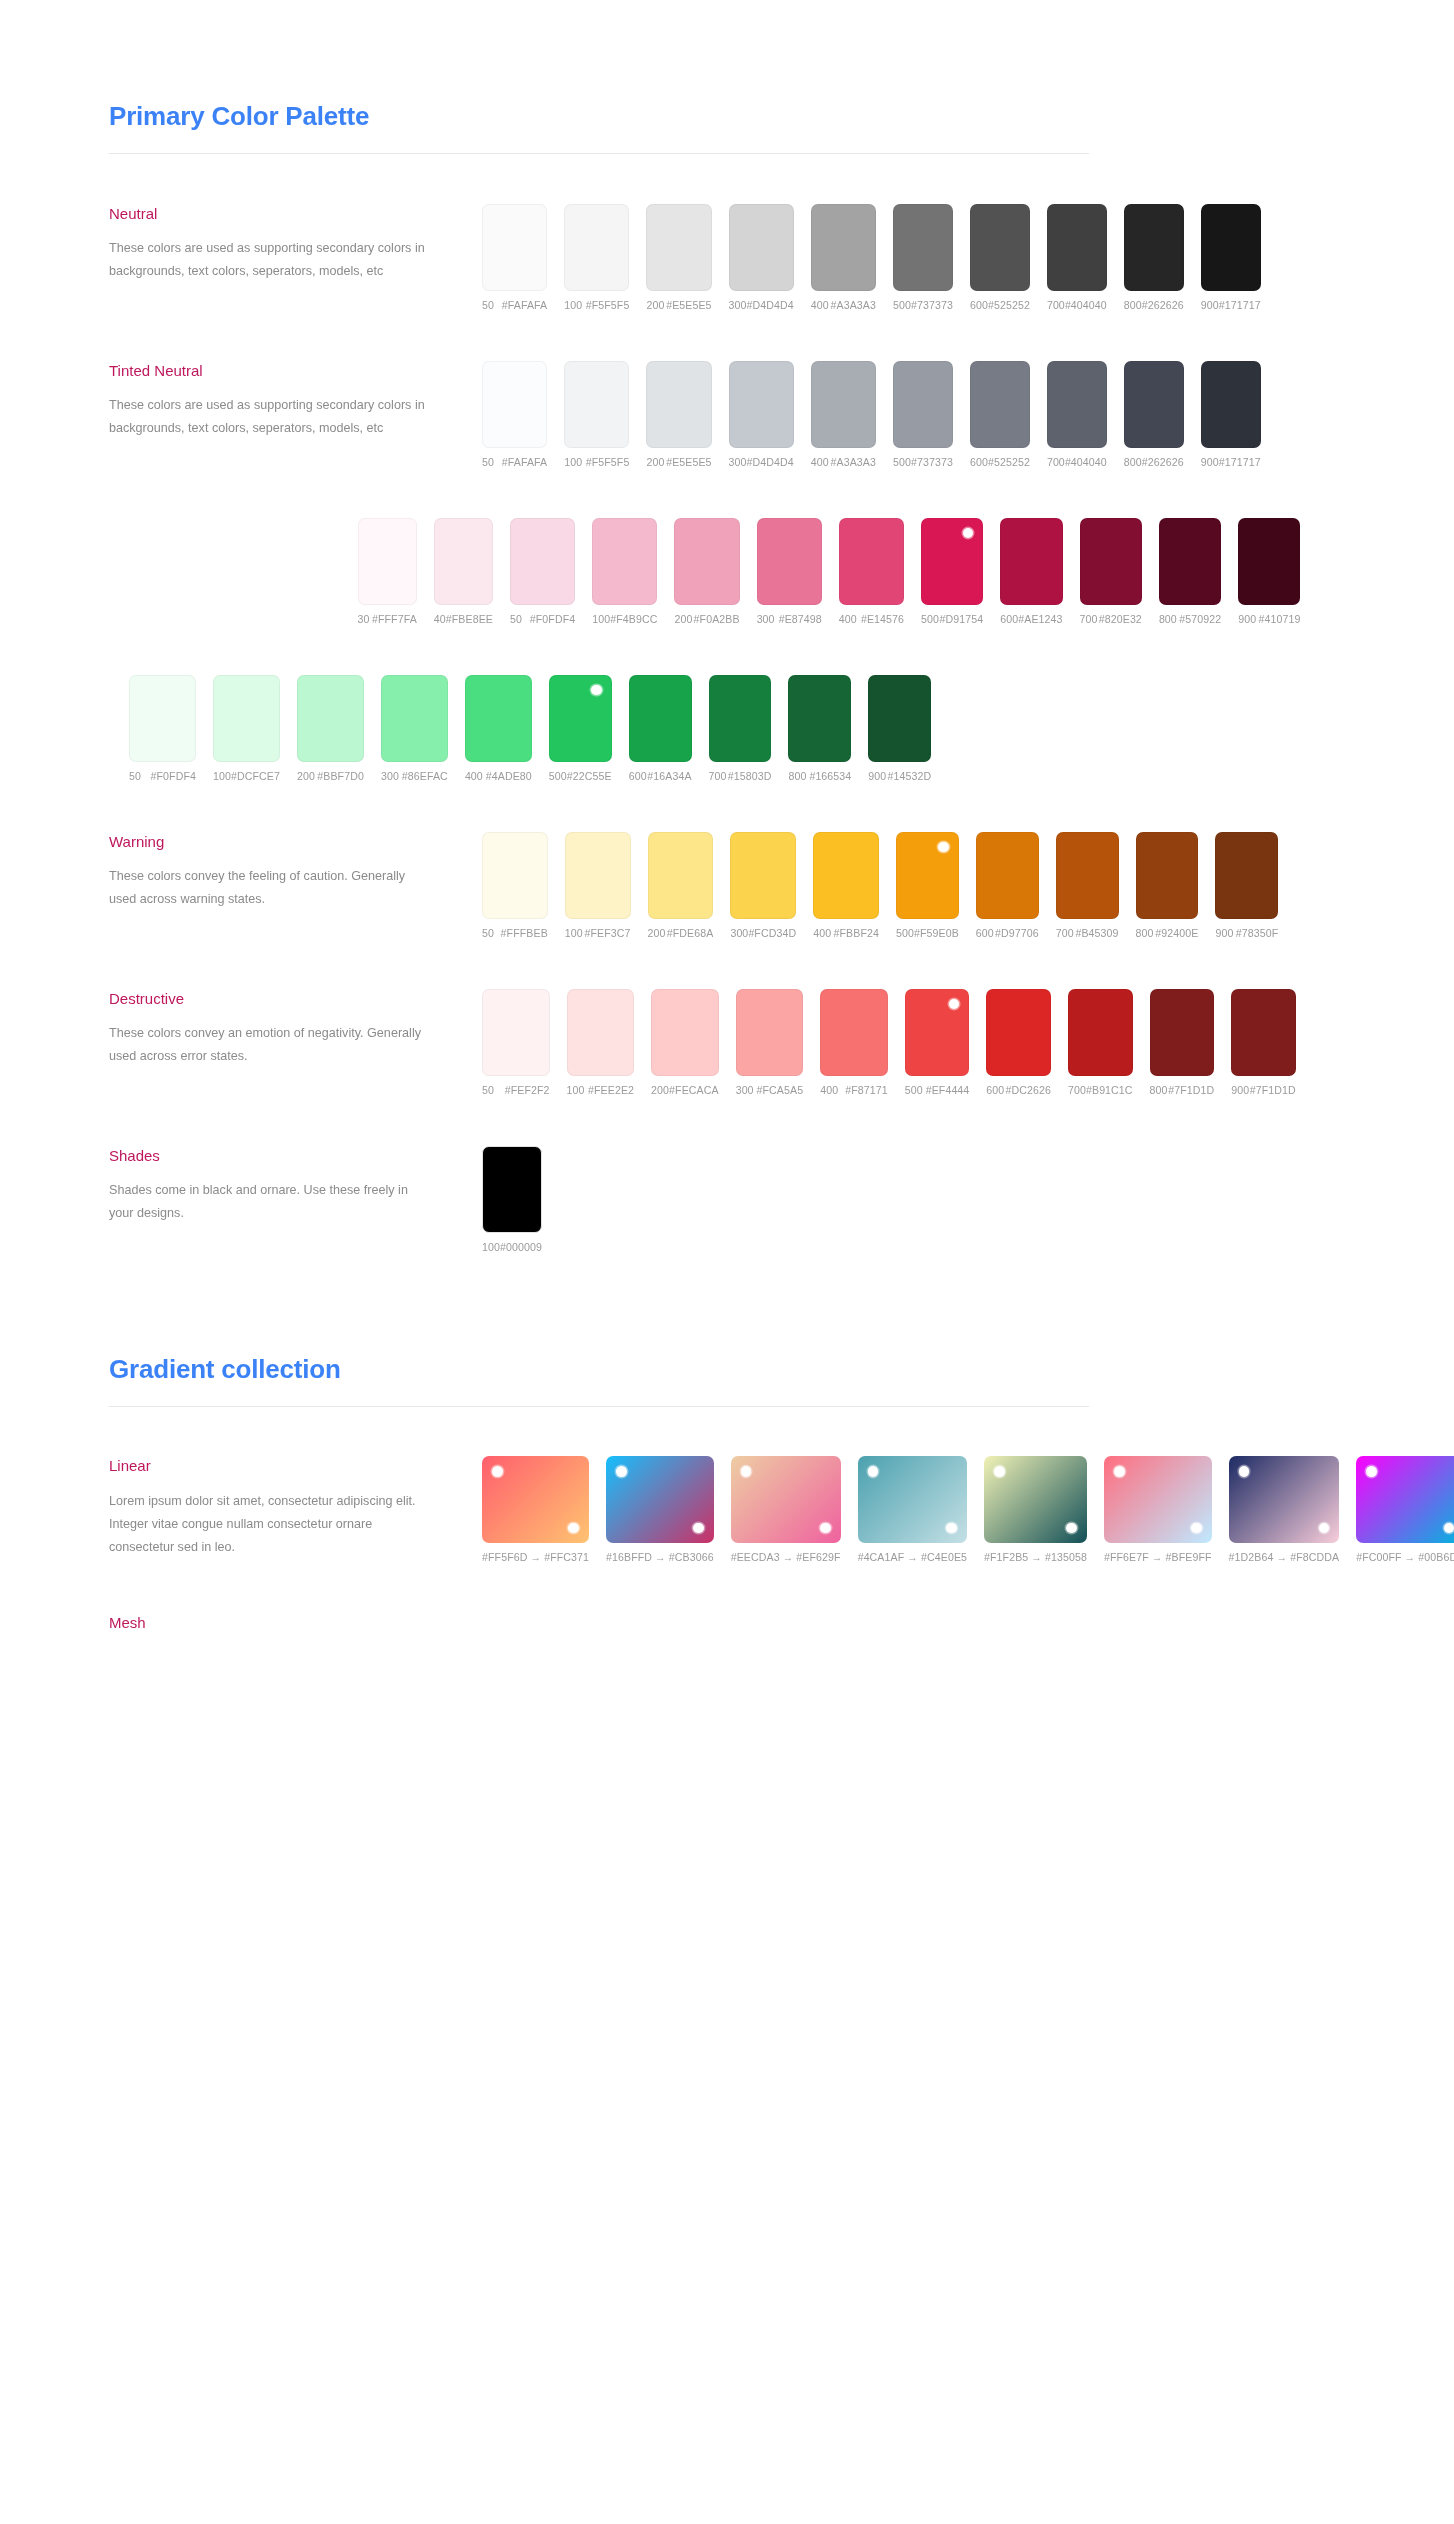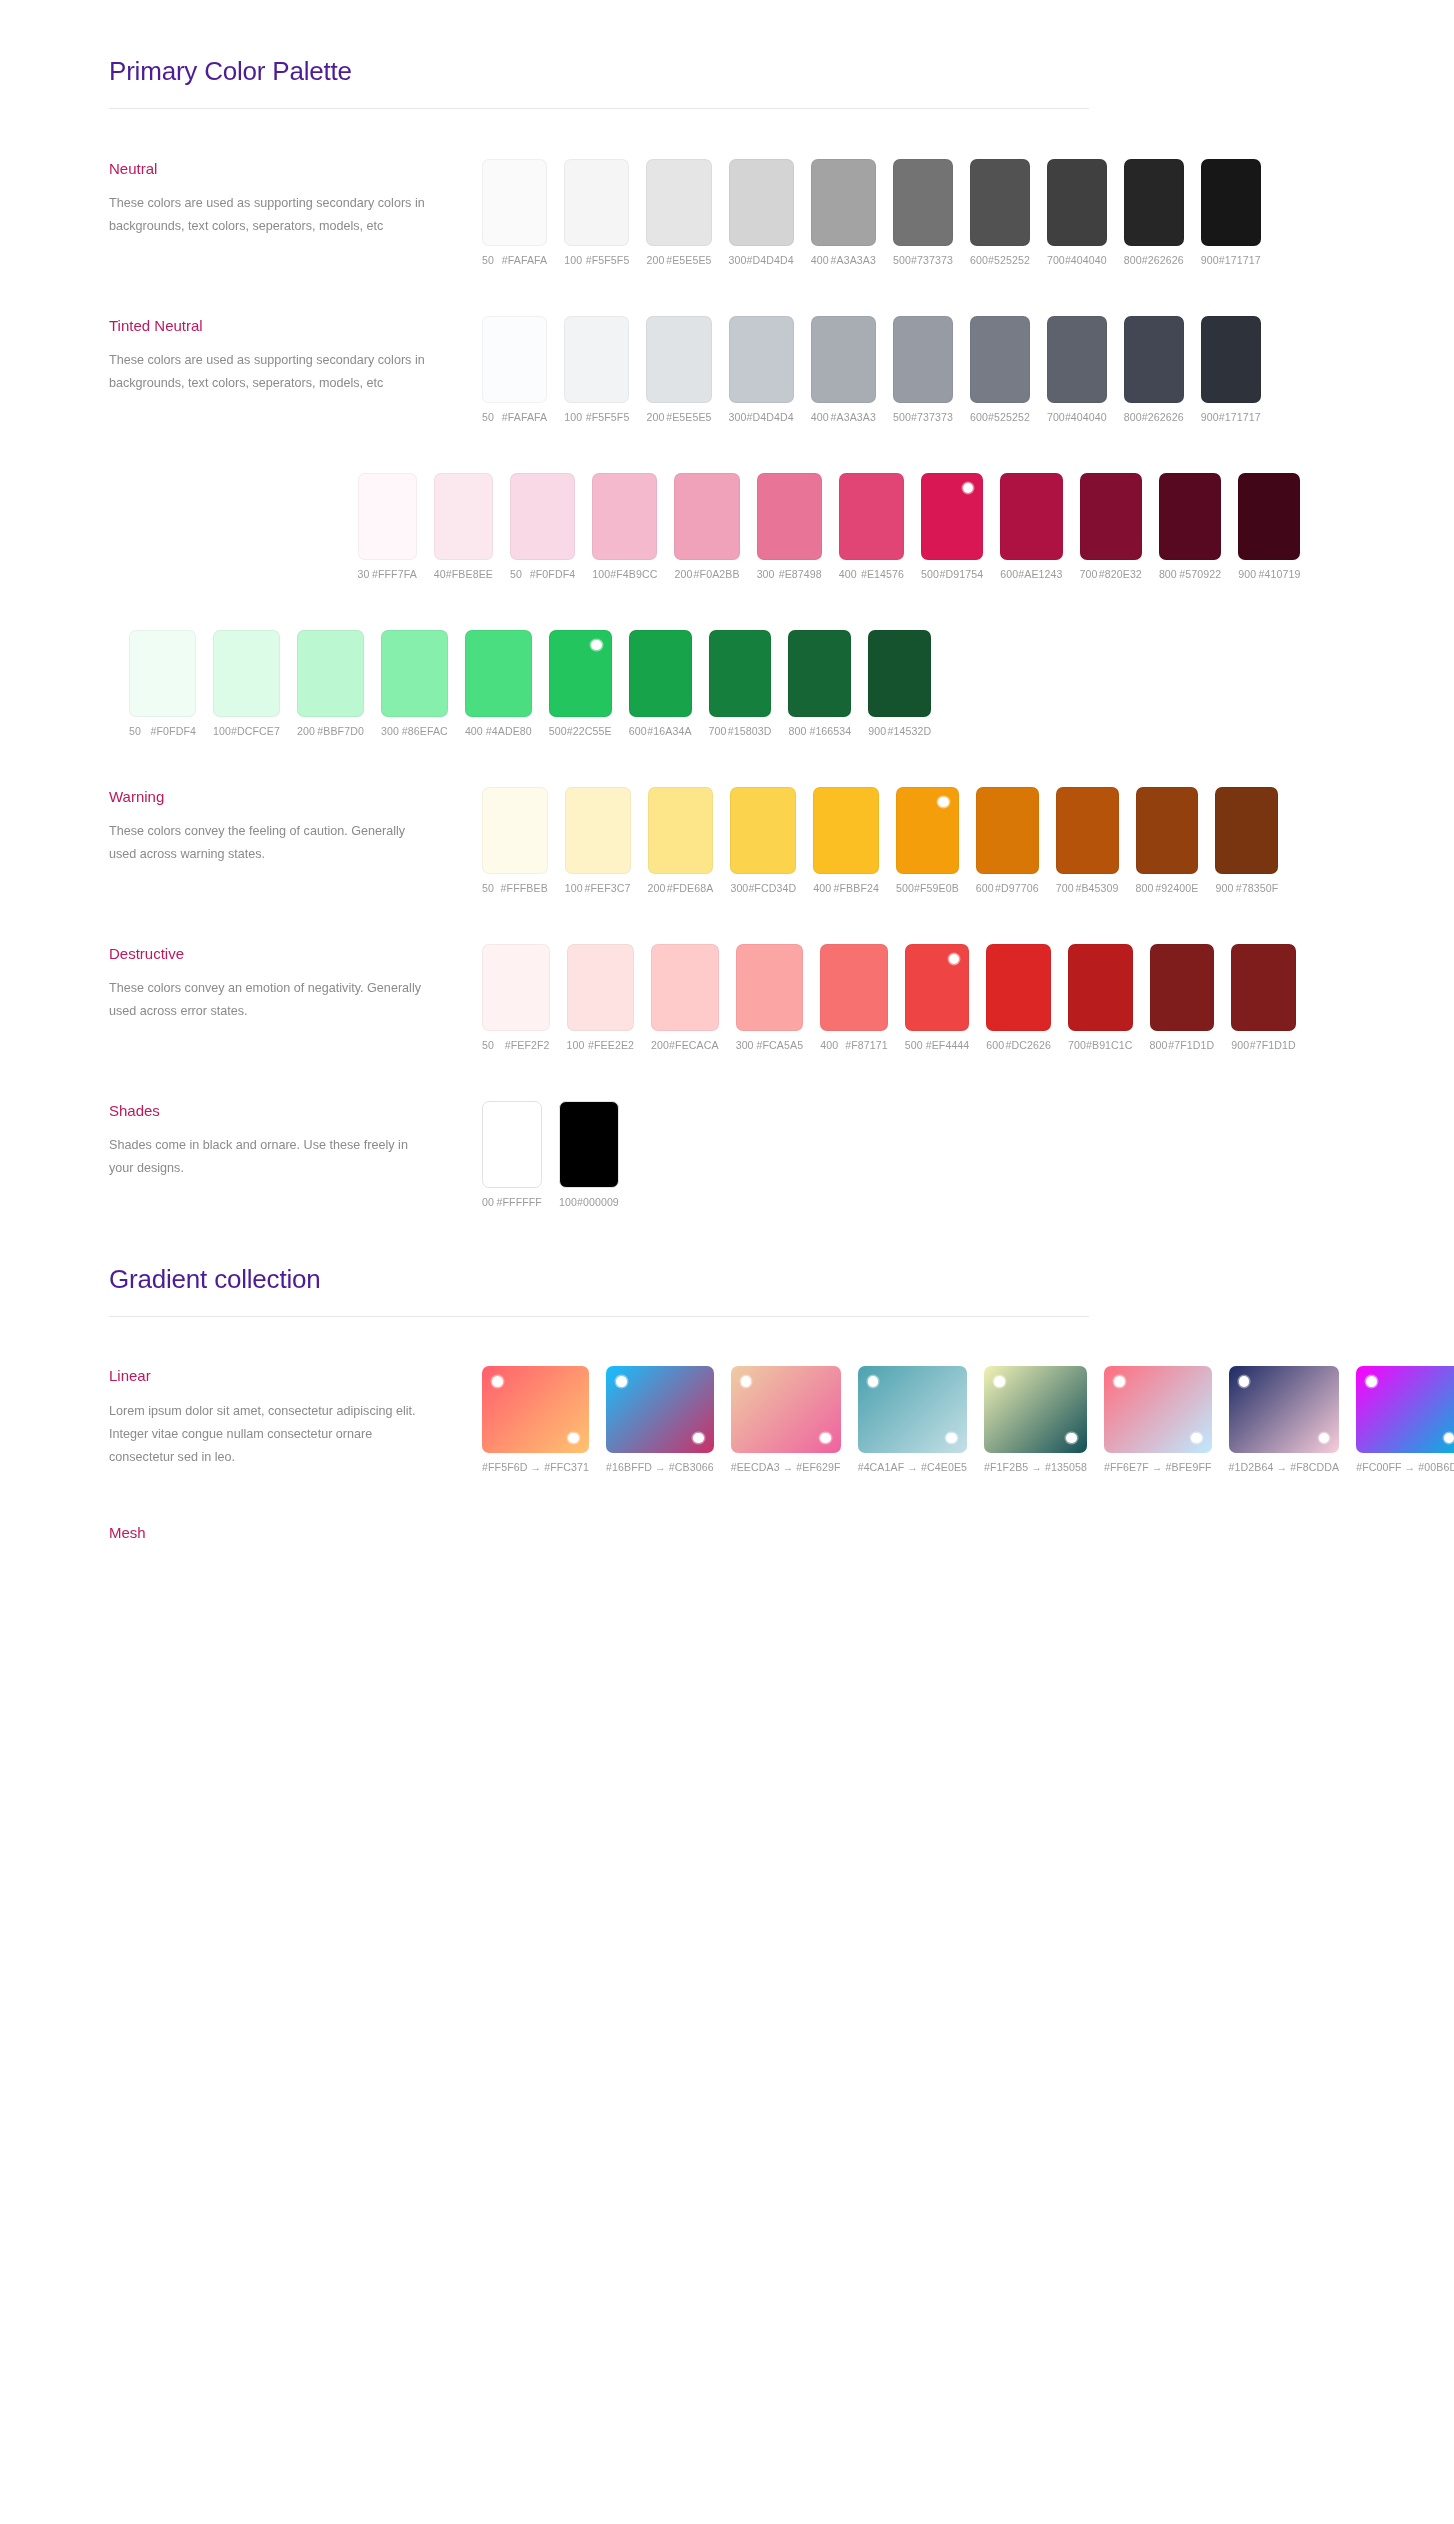--- a/index.html
+++ b/index.html
@@ -23,24 +23,25 @@
   .content {
     padding: 0 109px 0 109px;
   }
 
   
   .section-head {
     padding-top: 56px;
   }
   .section-head-title {
     font-size: 26px;
-    font-weight: 400;
-    color: #4c1d95;
+    font-weight: 700;
+    color: #3b82f6;
     letter-spacing: -0.2px;
     line-height: 1.2;
+    margin-top: 45px;
   }
   .section-head-rule {
     margin-top: 21px;
     height: 0.5px;
     background: #e7e7e7;
     width: 980px;
   }
 
   
   .palette-row {
@@ -693,27 +694,20 @@
       </div>
 
     <div class="palette-row">
       <div class="palette-desc">
         <div class="palette-name">Shades</div>
         <div class="palette-text">Shades come in black and ornare. Use these freely in your designs.</div>
       </div>
       <div class="swatch-area">
         <div class="shades-grid" id="shades-root">
             <div class="swatch-cell">
-              <div class="shades-box" style="background: rgb(255, 255, 255);"></div>
-              <div class="swatch-meta">
-                <span class="swatch-step">00</span>
-                <span class="swatch-hex">#FFFFFF</span>
-              </div>
-            </div>
-            <div class="swatch-cell">
               <div class="shades-box" style="background: rgb(0, 0, 0);"></div>
               <div class="swatch-meta">
                 <span class="swatch-step">100</span>
                 <span class="swatch-hex">#000009</span>
               </div>
             </div>
           </div>
       </div>
     </div>
   </div>

